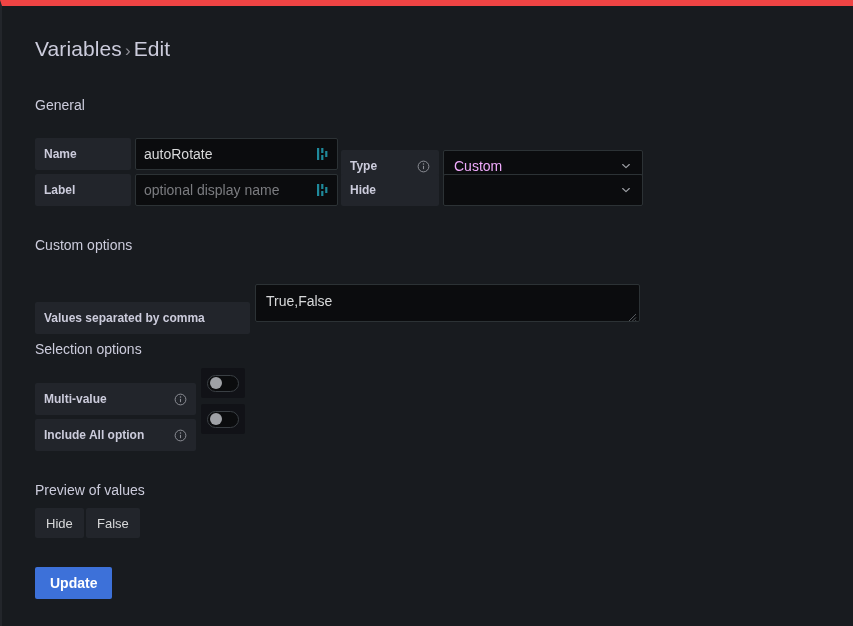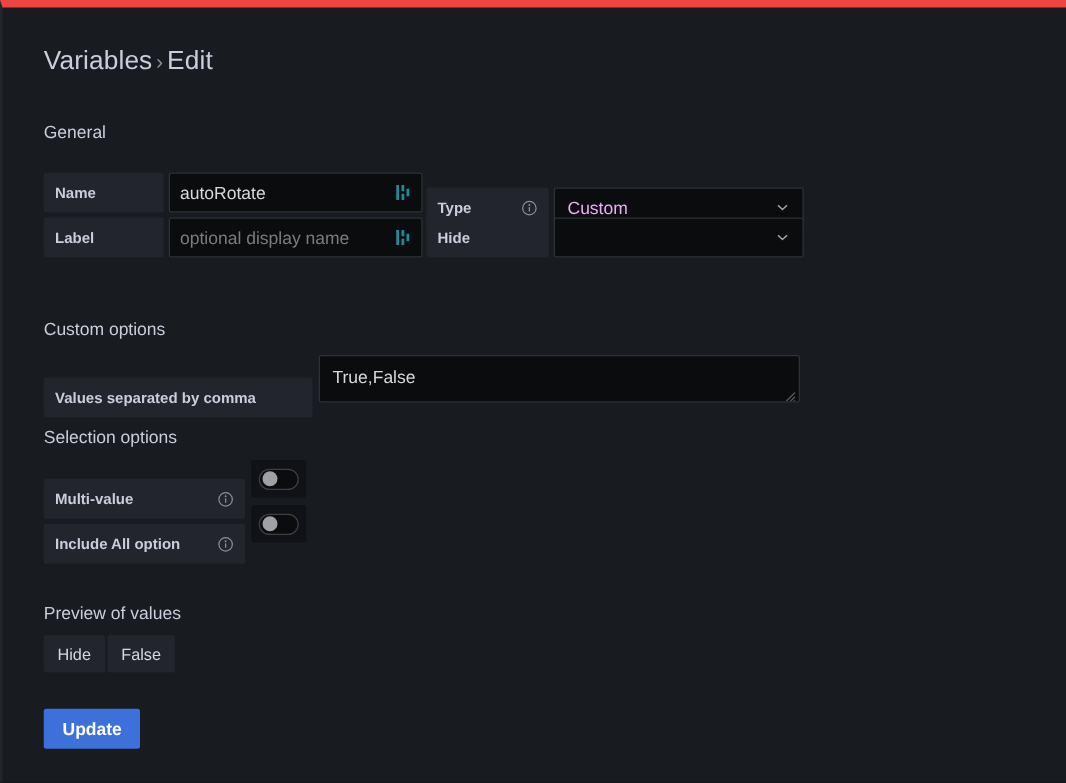--- a/index.html
+++ b/index.html
@@ -266,21 +266,21 @@
       <span></span>
       <span class="chev">
         <svg width="12" height="12" viewBox="0 0 16 16" aria-hidden="true">
           <path d="M3.6 6 L8 10.2 L12.4 6" fill="none" stroke="#9fa1a6" stroke-width="1.5" stroke-linecap="round" stroke-linejoin="round"></path>
         </svg>
       </span>
     </div>
   </div>
 
 
-  <div class="section-heading" style="top:249px;">Custom options</div>
+  <div class="section-heading" style="top:231px;">Custom options</div>
 
   <div class="row" style="left:33px; top:280px; height:32px;">
     <div class="flabel" style="width:215px;">Values separated by comma</div>
   </div>
 
   <div class="ftextarea" style="left:253px; top:278px; width:385px; height:38px;">
     <span>True,False</span>
     <span class="resize-grip">
       <svg width="10" height="10" viewBox="0 0 10 10" aria-hidden="true">
         <path d="M9 2 L2 9 M9 5.4 L5.4 9 M9 8.2 L8.2 9" stroke="#55595e" stroke-width="1" fill="none"></path>

